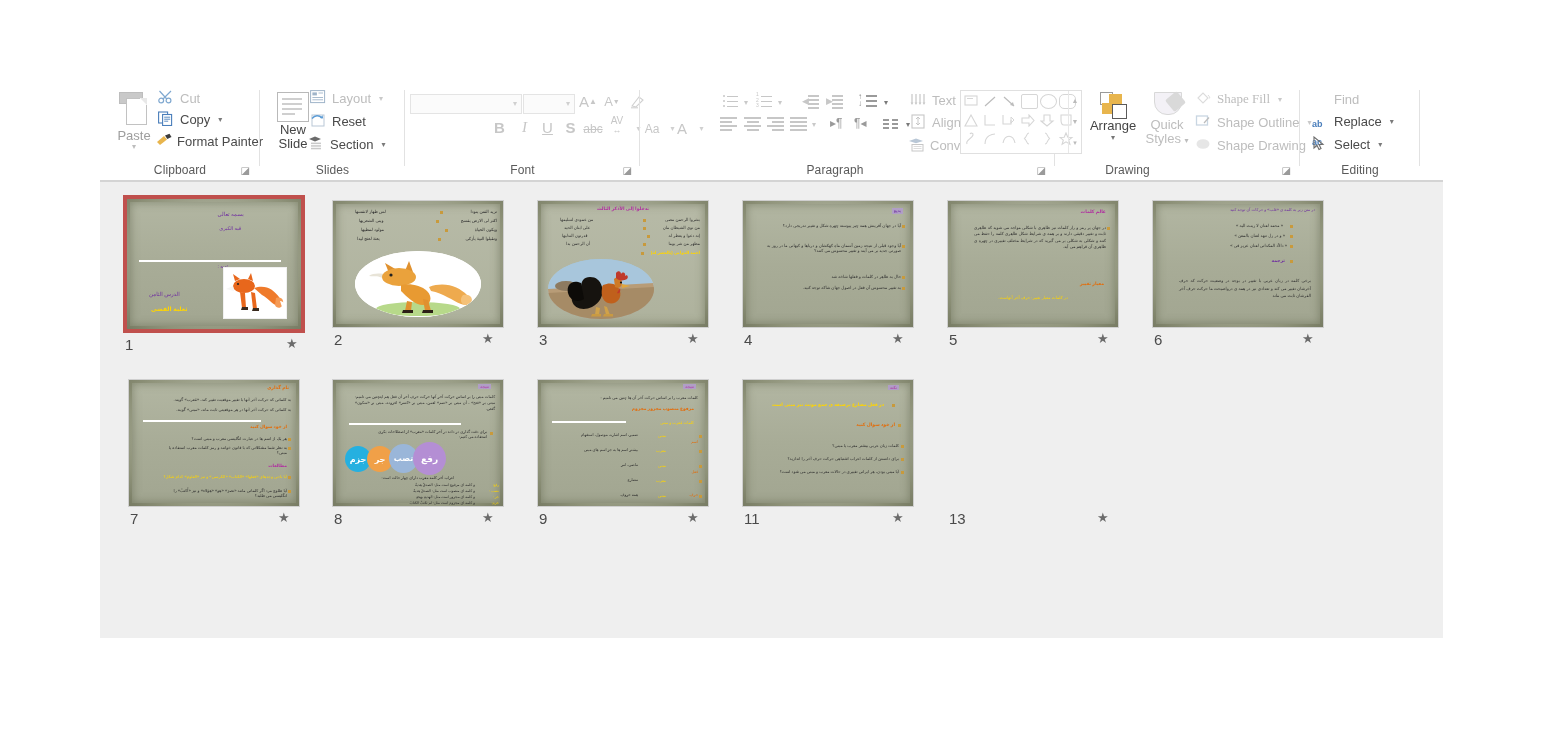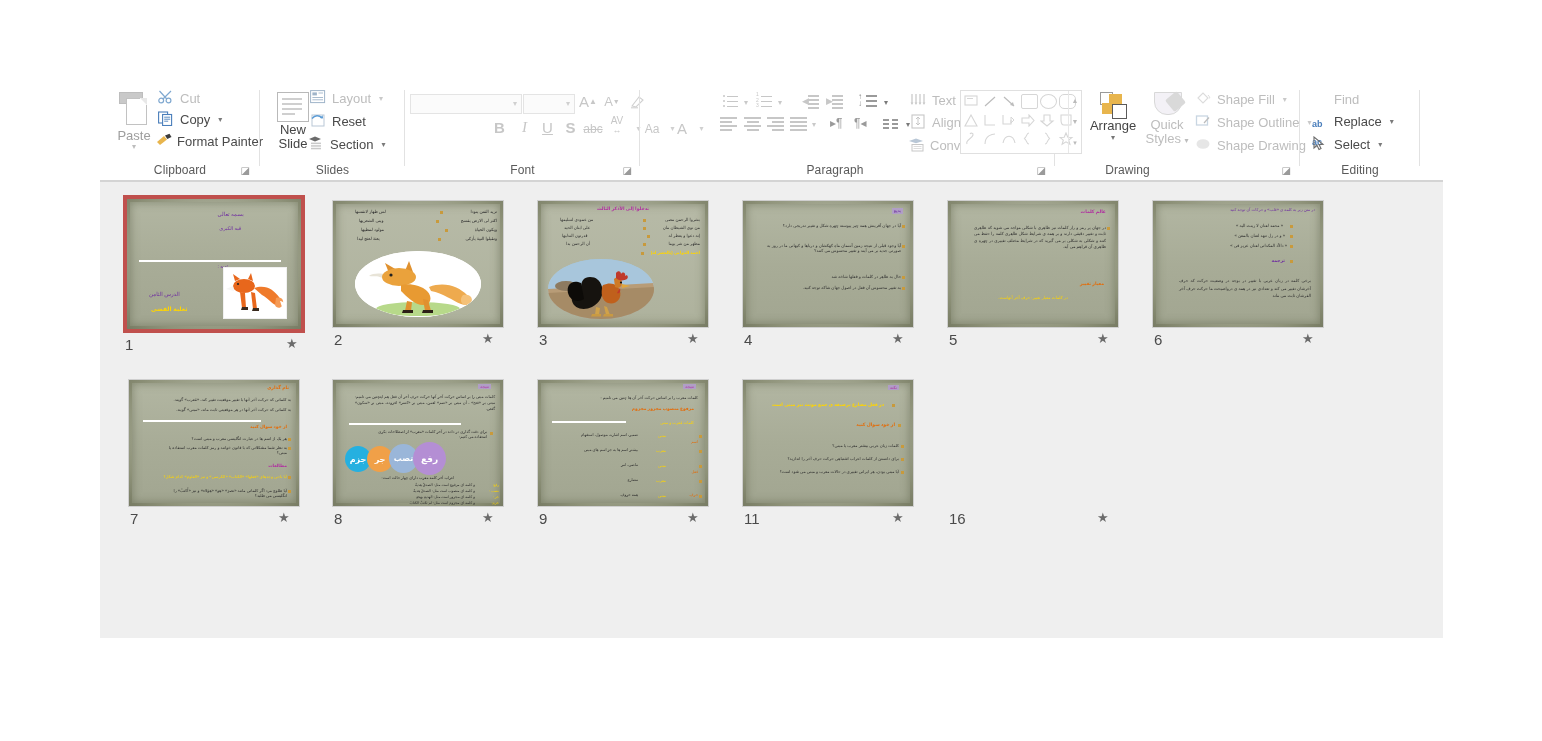--- a/index.html
+++ b/index.html
@@ -518,21 +518,21 @@
 
       <div class="quick">
         <div class="q-ico">
           <span class="q-shape"></span>
             <span class="q-brush"></span>
         </div>
         <div class="q-txt">Quick</div>
         <div class="q-txt">Styles <span style="font-size:8px;">▾</span></div>
       </div>
 
-      <div class="item" style="left:240px;top:5px;">
+      <div class="item" style="left:240px;top:5px;font-family:Liberation Serif, serif;">
         <span class="ico">
           <svg width="17" height="14" viewBox="0 0 17 14">
               <path d="M3 7 L8 2 L13 7 L8 12 Z" fill="none" stroke="#dcdcdc" stroke-width="1.1"></path>
               <path d="M13 4 c2 2 2 3 1 3.6" stroke="#dcdcdc" fill="none"></path>
             </svg>
         </span>
         <span class="lbl dim">Shape Fill</span>
         <span class="caret dim">▾</span>
       </div>
 
@@ -903,18 +903,18 @@
               <span class="bul" style="right:9px;top:78px;"></span>
             <span class="bul" style="right:9px;top:91px;"></span>
           </div>
         </div>
       </div>
       <div class="num">11</div>
       <div class="star" style="left:150px;top:131px;">★</div>
     </div>
 
     <div class="thumbwrap" style="left:847px;top:197px;width:172px;height:160px;">
-      <div class="num">16</div>
+      <div class="num">13</div>
       <div class="star" style="left:150px;top:131px;">★</div>
     </div>
 
   </div>
 </div>
 
 </body></html>

